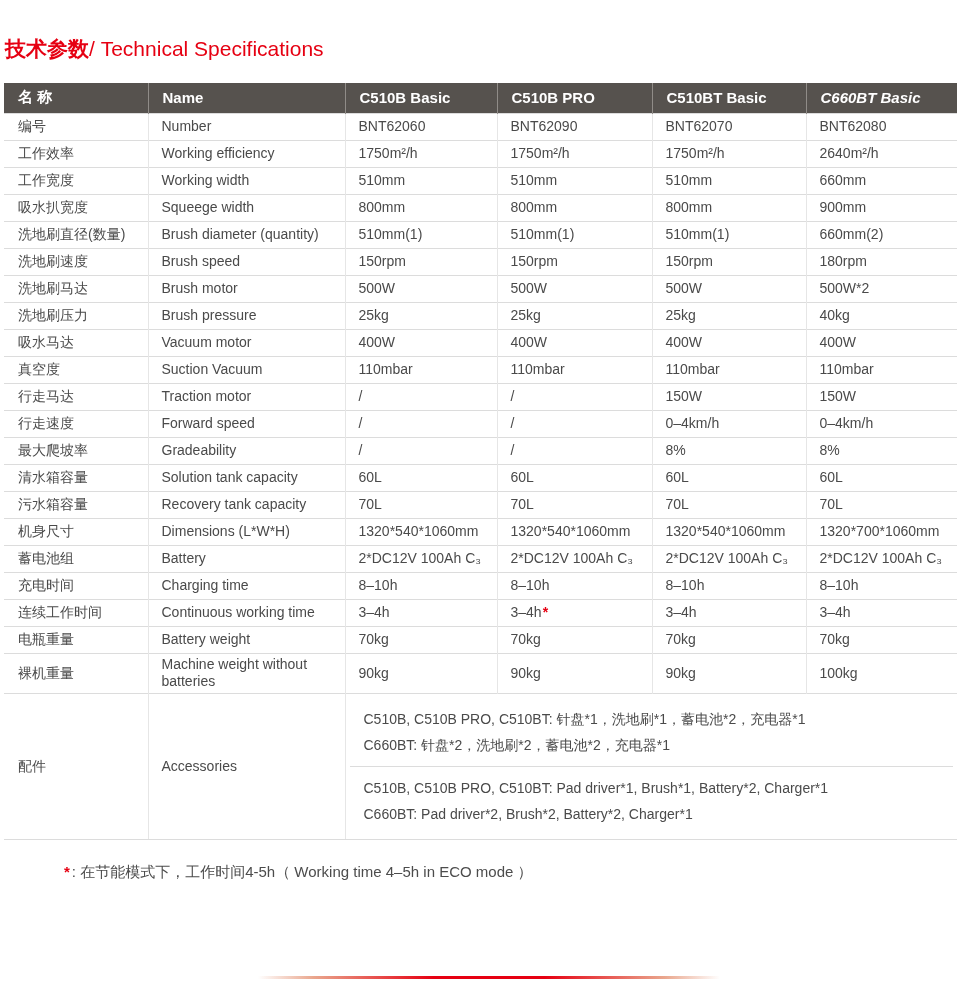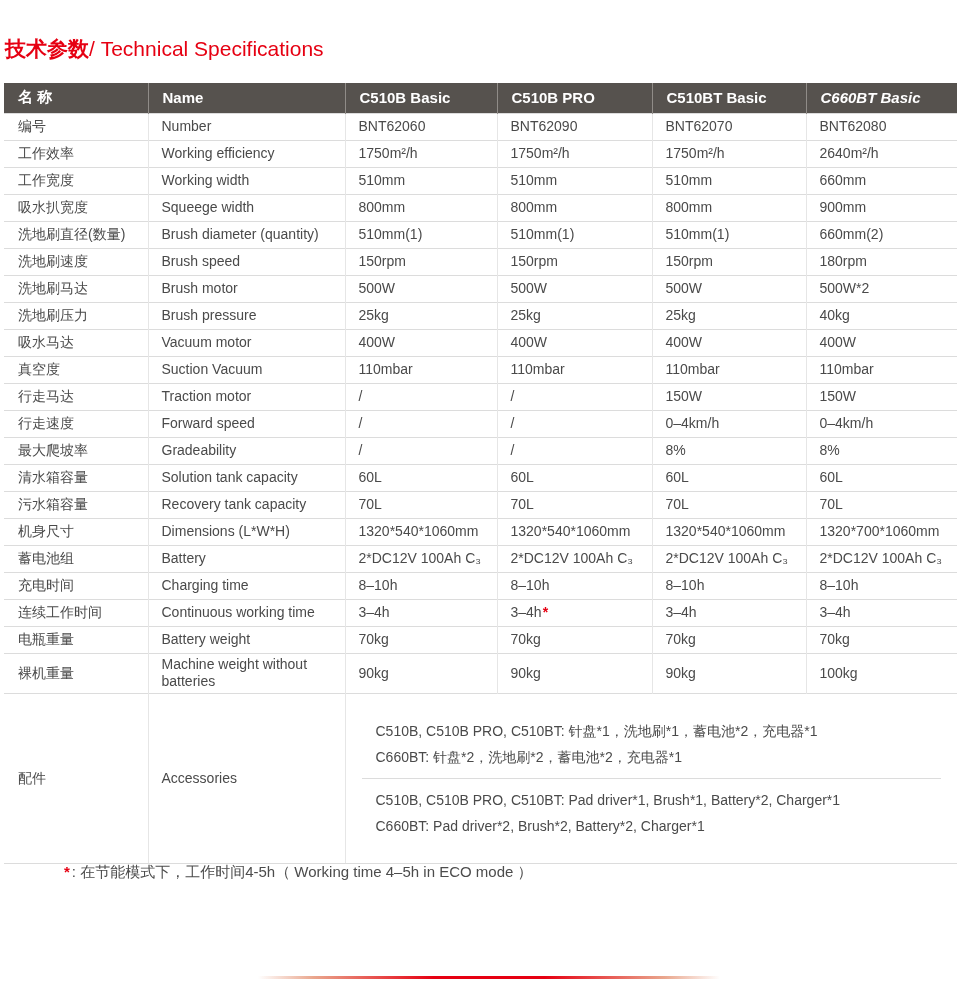--- a/index.html
+++ b/index.html
@@ -38,21 +38,21 @@
   tbody tr.acc-row{height:101px;}
   tbody td{
     border-top:1px solid var(--grid-line);
     font-size:14px;color:var(--body-text);
     padding:0 4px 0 13px;vertical-align:middle;
     line-height:17px;
   }
   tbody td+td{border-left:1px solid #e6e6e6;}
   tbody tr.acc-row td{border-bottom:1px solid var(--grid-line);}
   td.col-cn{padding-left:14px;}
-  td.acc-cell{padding:16px;margin-top:39px;}
+  td.acc-cell{padding:4px;margin-top:39px;}
   .acc-block{padding:8px 6px 8px 14px;}
   .acc-block:first-child{border-bottom:1px solid var(--grid-line);}
   .acc-line{line-height:26px;font-size:14px;white-space:nowrap;}
   .cell-star{color:var(--accent-red);font-weight:bold;margin-left:1px;}
   .footnote{
     position:absolute;left:64px;top:863px;
     font-size:15px;color:#4c4c4c;white-space:nowrap;text-align:right;
   }
   .footnote .fn-star{color:var(--accent-red);font-weight:bold;margin-right:2px;}
   .redbar{

